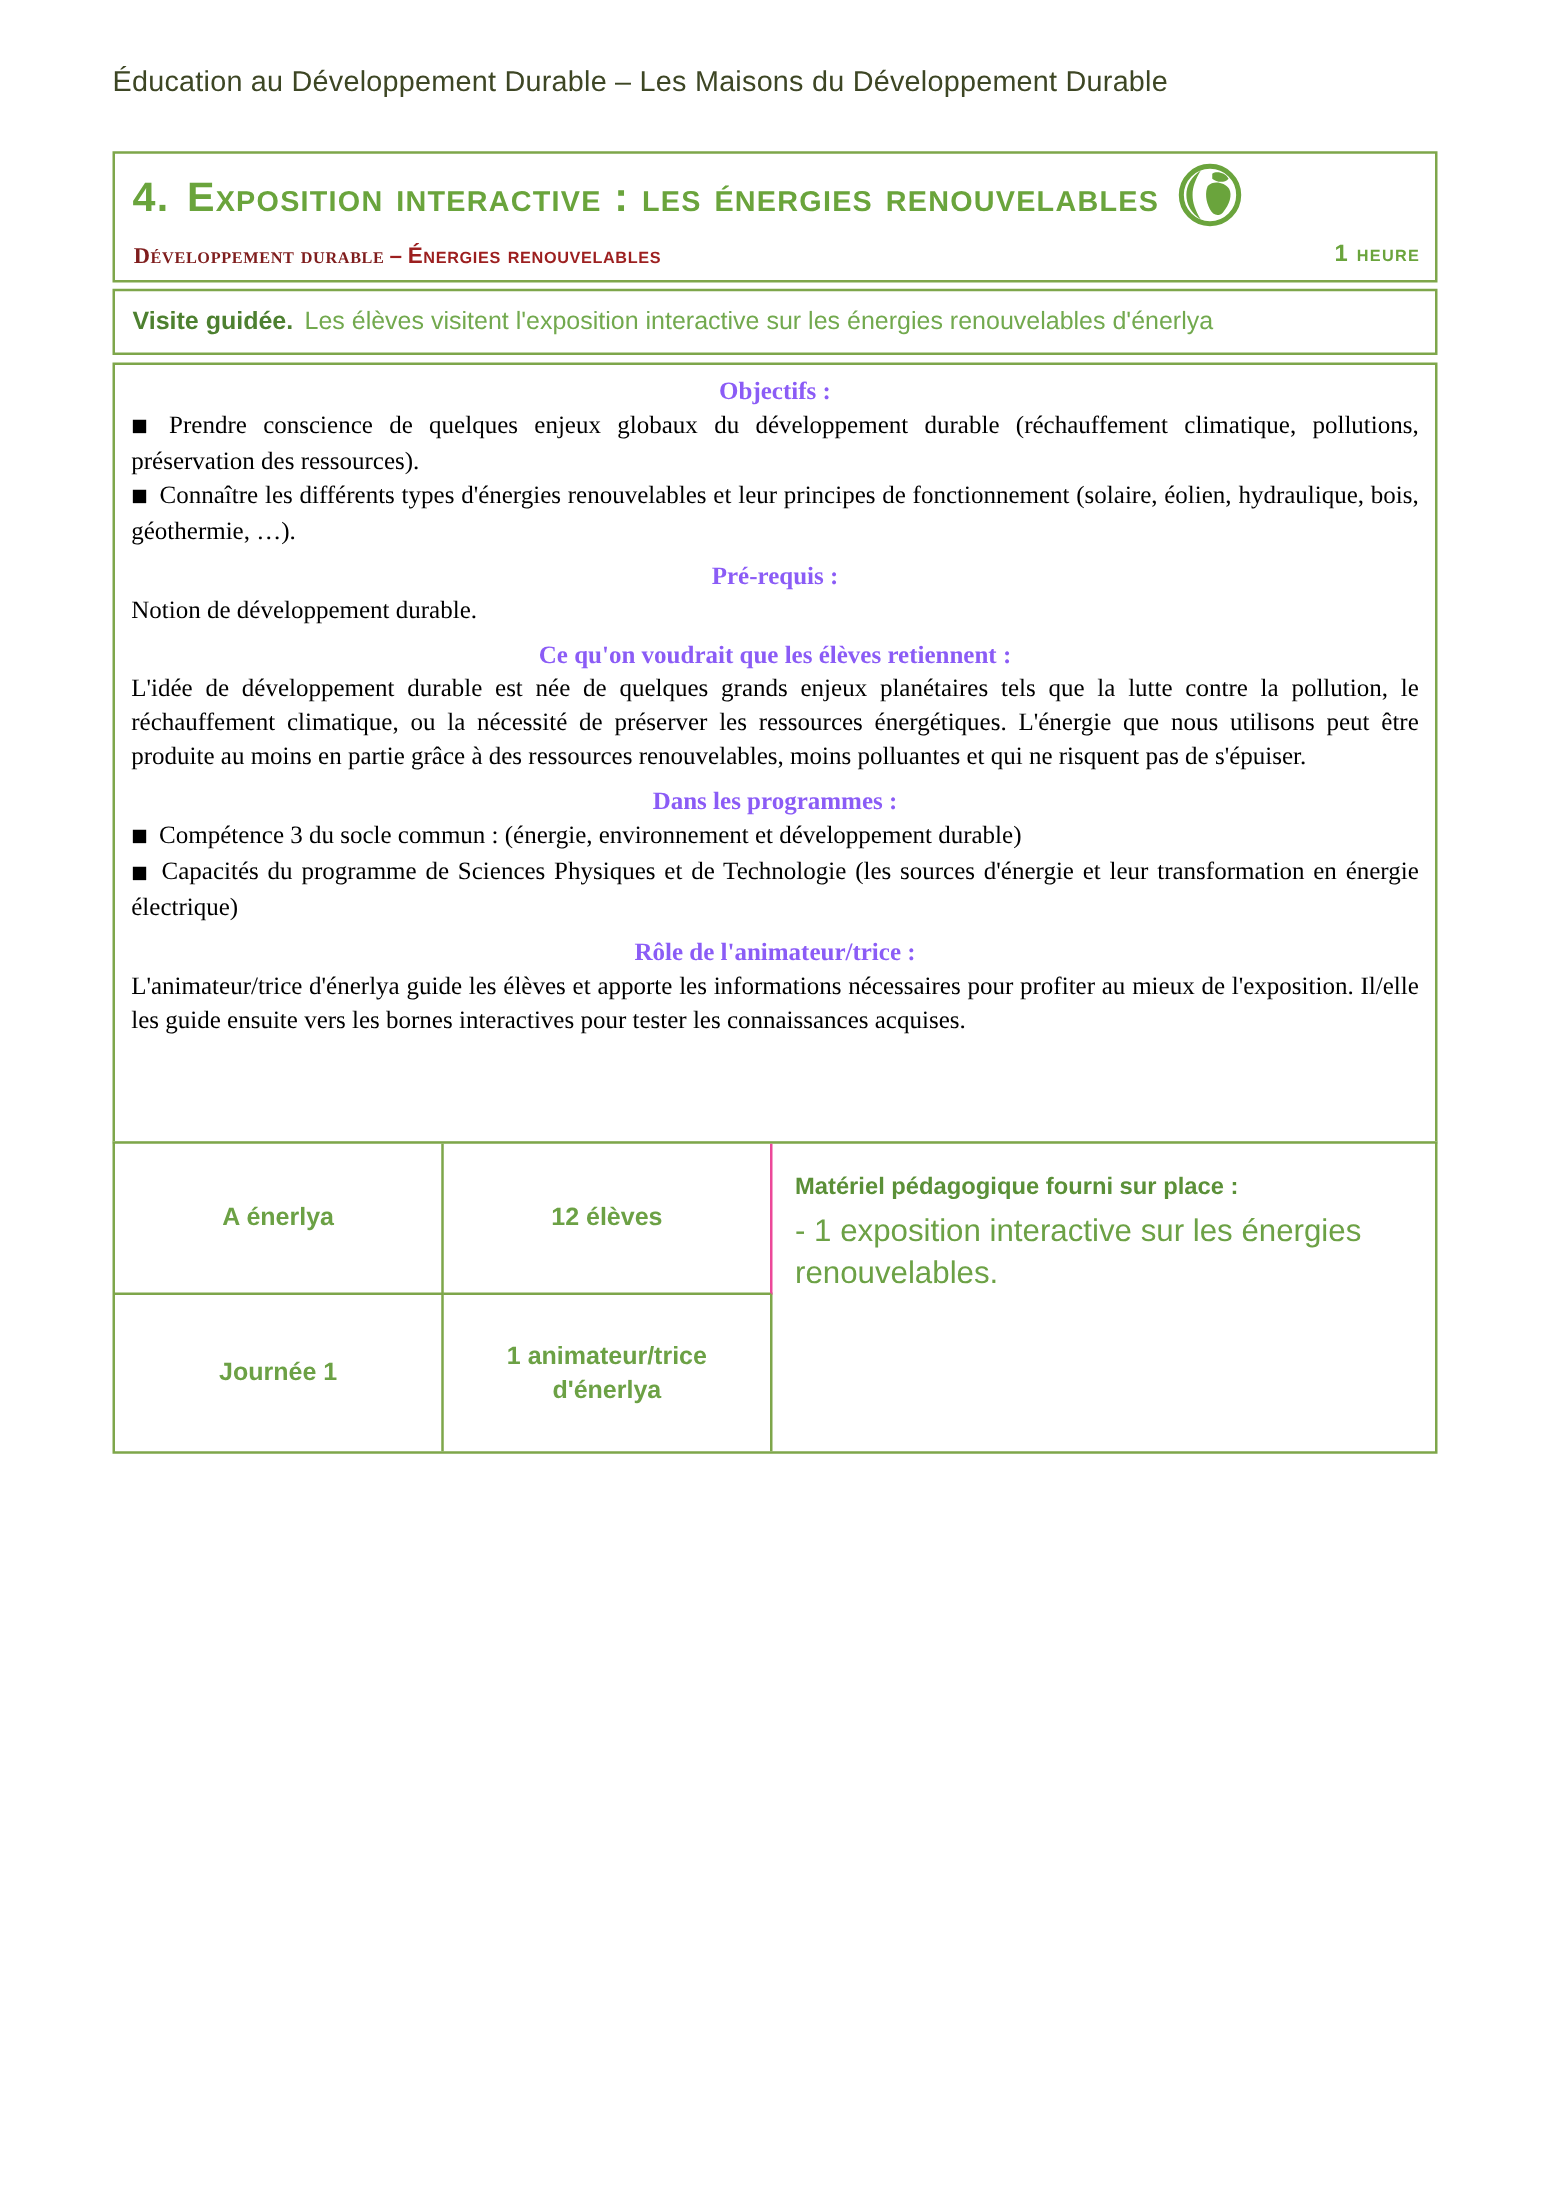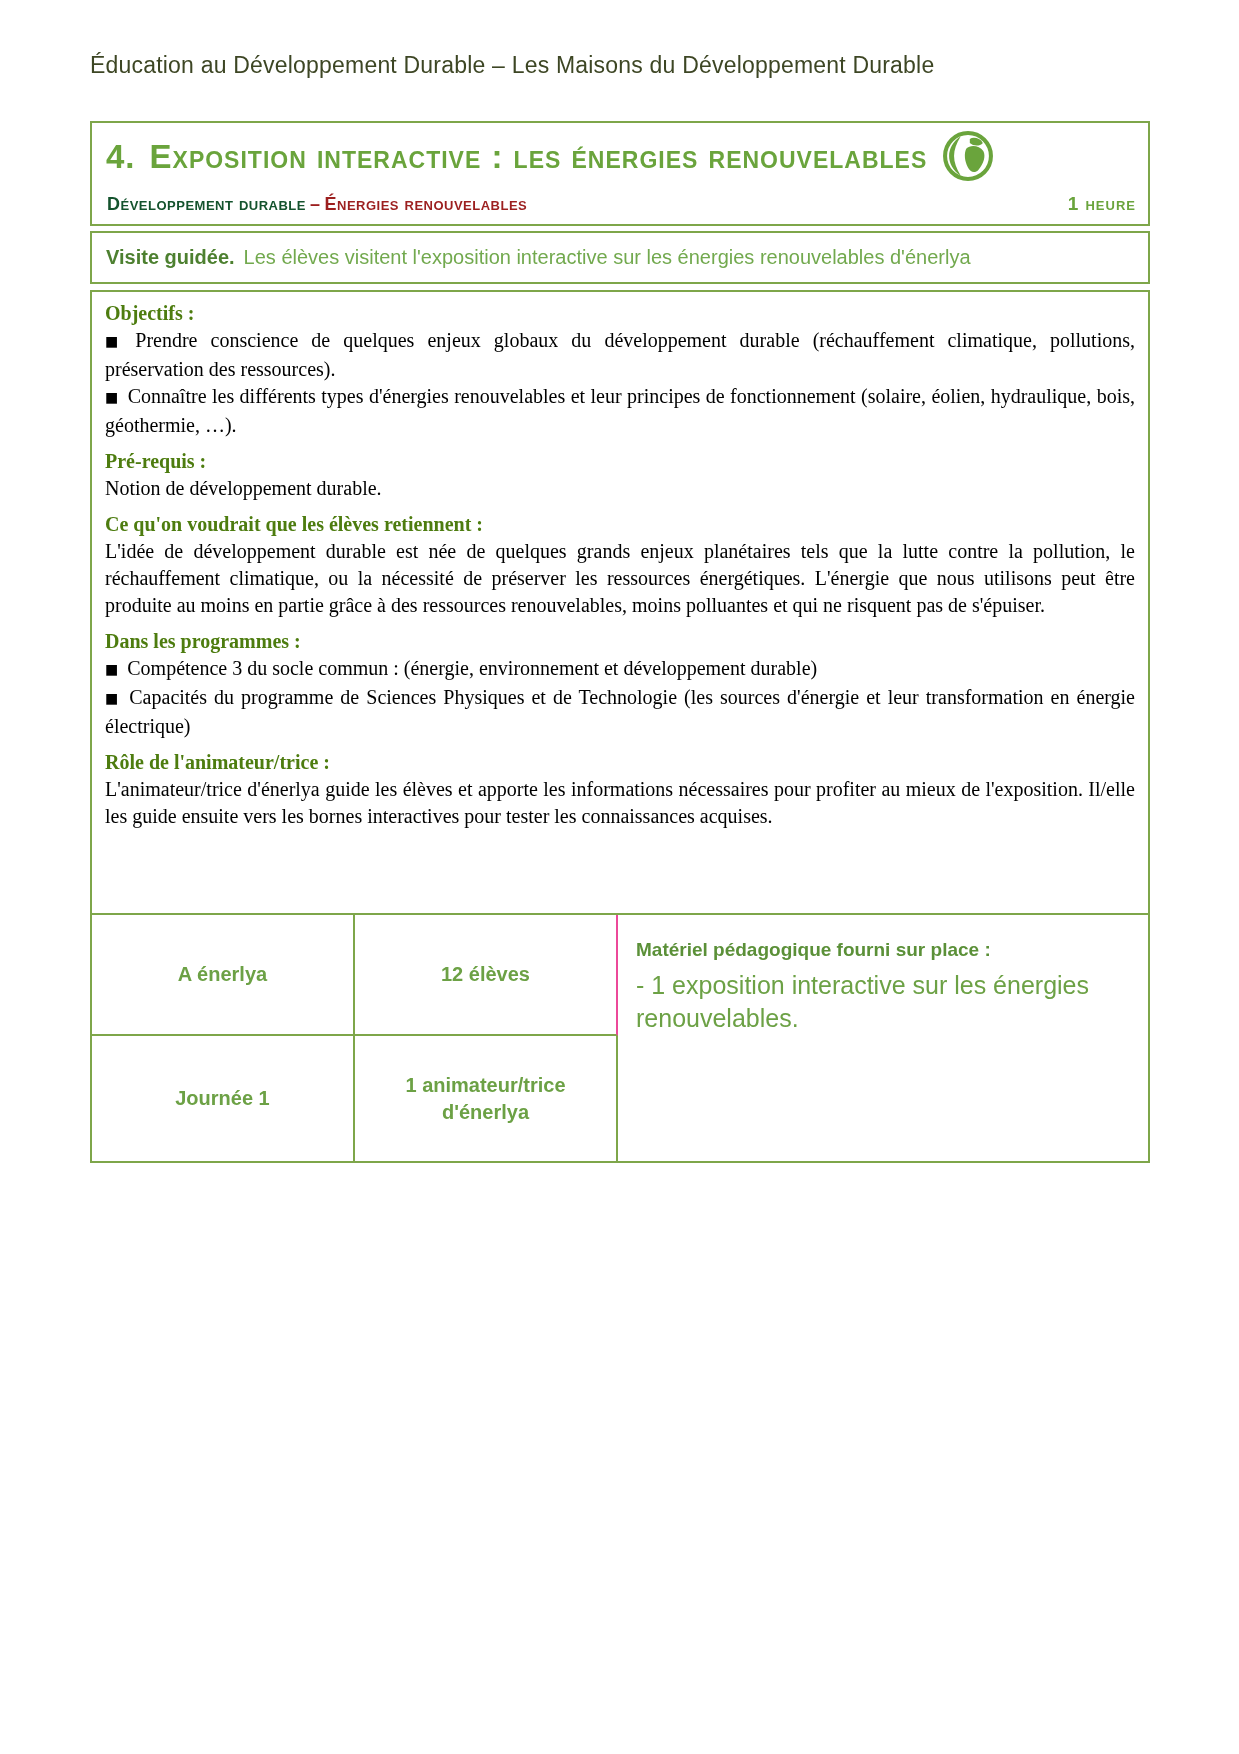--- a/index.html
+++ b/index.html
@@ -25,21 +25,21 @@
   }
   .title-text {
     font-weight:bold; font-variant:small-caps; color:#6aa43c;
     font-size:33px; letter-spacing:1px;
   }
   .globe { flex:0 0 auto; margin-top:2px; }
   .subtitle-line {
     position:absolute; left:15px; bottom:9px;
     font-weight:bold; font-variant:small-caps; font-size:18px; letter-spacing:0.5px;
   }
-  .sub-cat  { color:#14532d; }
+  .sub-cat  { color:#7f1d1d;font-family:Liberation Serif, serif; }
   .sub-sep  { color:#9c1f1f; padding:0 4px; }
   .sub-red  { color:#9c1f1f; }
   .duration {
     position:absolute; right:12px; bottom:9px;
     font-weight:bold; font-variant:small-caps; font-size:19px;
     letter-spacing:1px; color:#6aa43c;
   }
 
   
   .summary-box {
@@ -52,22 +52,22 @@
 
   
   .main-box {
     position:absolute; left:90px; top:290px; width:1060px; height:625px;
     border:2px solid #7ea64a; box-sizing:border-box;
     padding:6px 13px 0 13px; overflow:hidden;
     font-family:"Liberation Serif", serif; font-size:20px; line-height:27px;
     color:#000; text-align:justify;
   }
   .sec-heading {
-    font-size:20px; font-weight:bold; color:#4d7c0f;
-    margin:9px 0 0 0; text-align:left;
+    font-size:20px; font-weight:bold; color:#8b5cf6;
+    margin:9px 0 0 0; text-align:center;
   }
   .sec:first-child .sec-heading { margin-top:2px; }
   .body-line { margin:0; }
   .bullet {
     font-family:"DejaVu Sans", sans-serif; font-size:14px; color:#000;
     margin-right:9px; position:relative; top:-1px;
   }
 
   
   .info-table {

